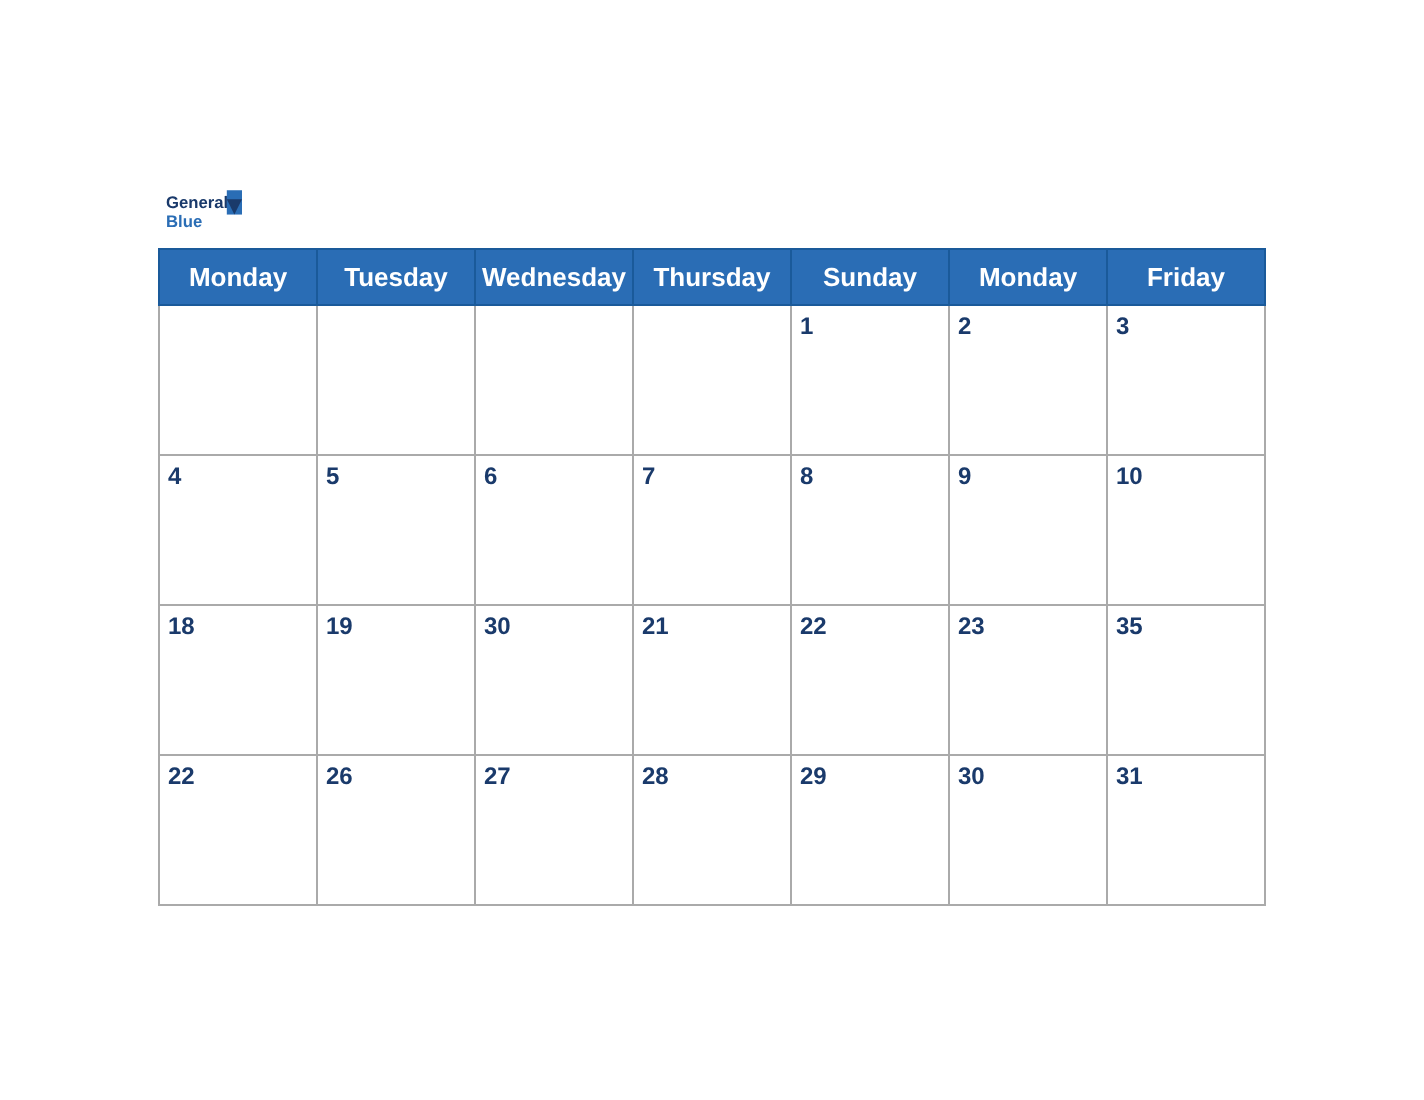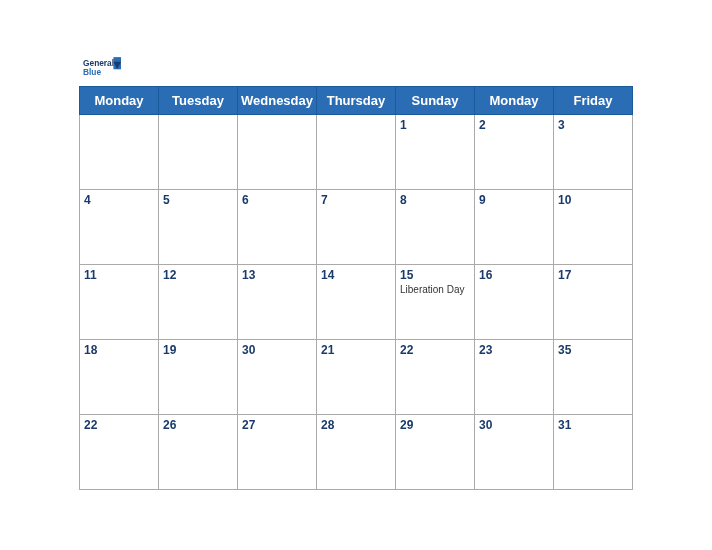--- a/index.html
+++ b/index.html
@@ -147,44 +147,20 @@
           </td>
           <td>
             <span class="day-number">9</span>
           </td>
           <td>
             <span class="day-number">10</span>
           </td>
         </tr>
         <tr>
           <td>
-            <span class="day-number">11</span>
-          </td>
-          <td>
-            <span class="day-number">12</span>
-          </td>
-          <td>
-            <span class="day-number">13</span>
-          </td>
-          <td>
-            <span class="day-number">14</span>
-          </td>
-          <td>
-            <span class="day-number">15</span>
-            <span class="event-text">Liberation Day</span>
-          </td>
-          <td>
-            <span class="day-number">16</span>
-          </td>
-          <td>
-            <span class="day-number">17</span>
-          </td>
-        </tr>
-        <tr>
-          <td>
             <span class="day-number">18</span>
           </td>
           <td>
             <span class="day-number">19</span>
           </td>
           <td>
             <span class="day-number">30</span>
           </td>
           <td>
             <span class="day-number">21</span>

